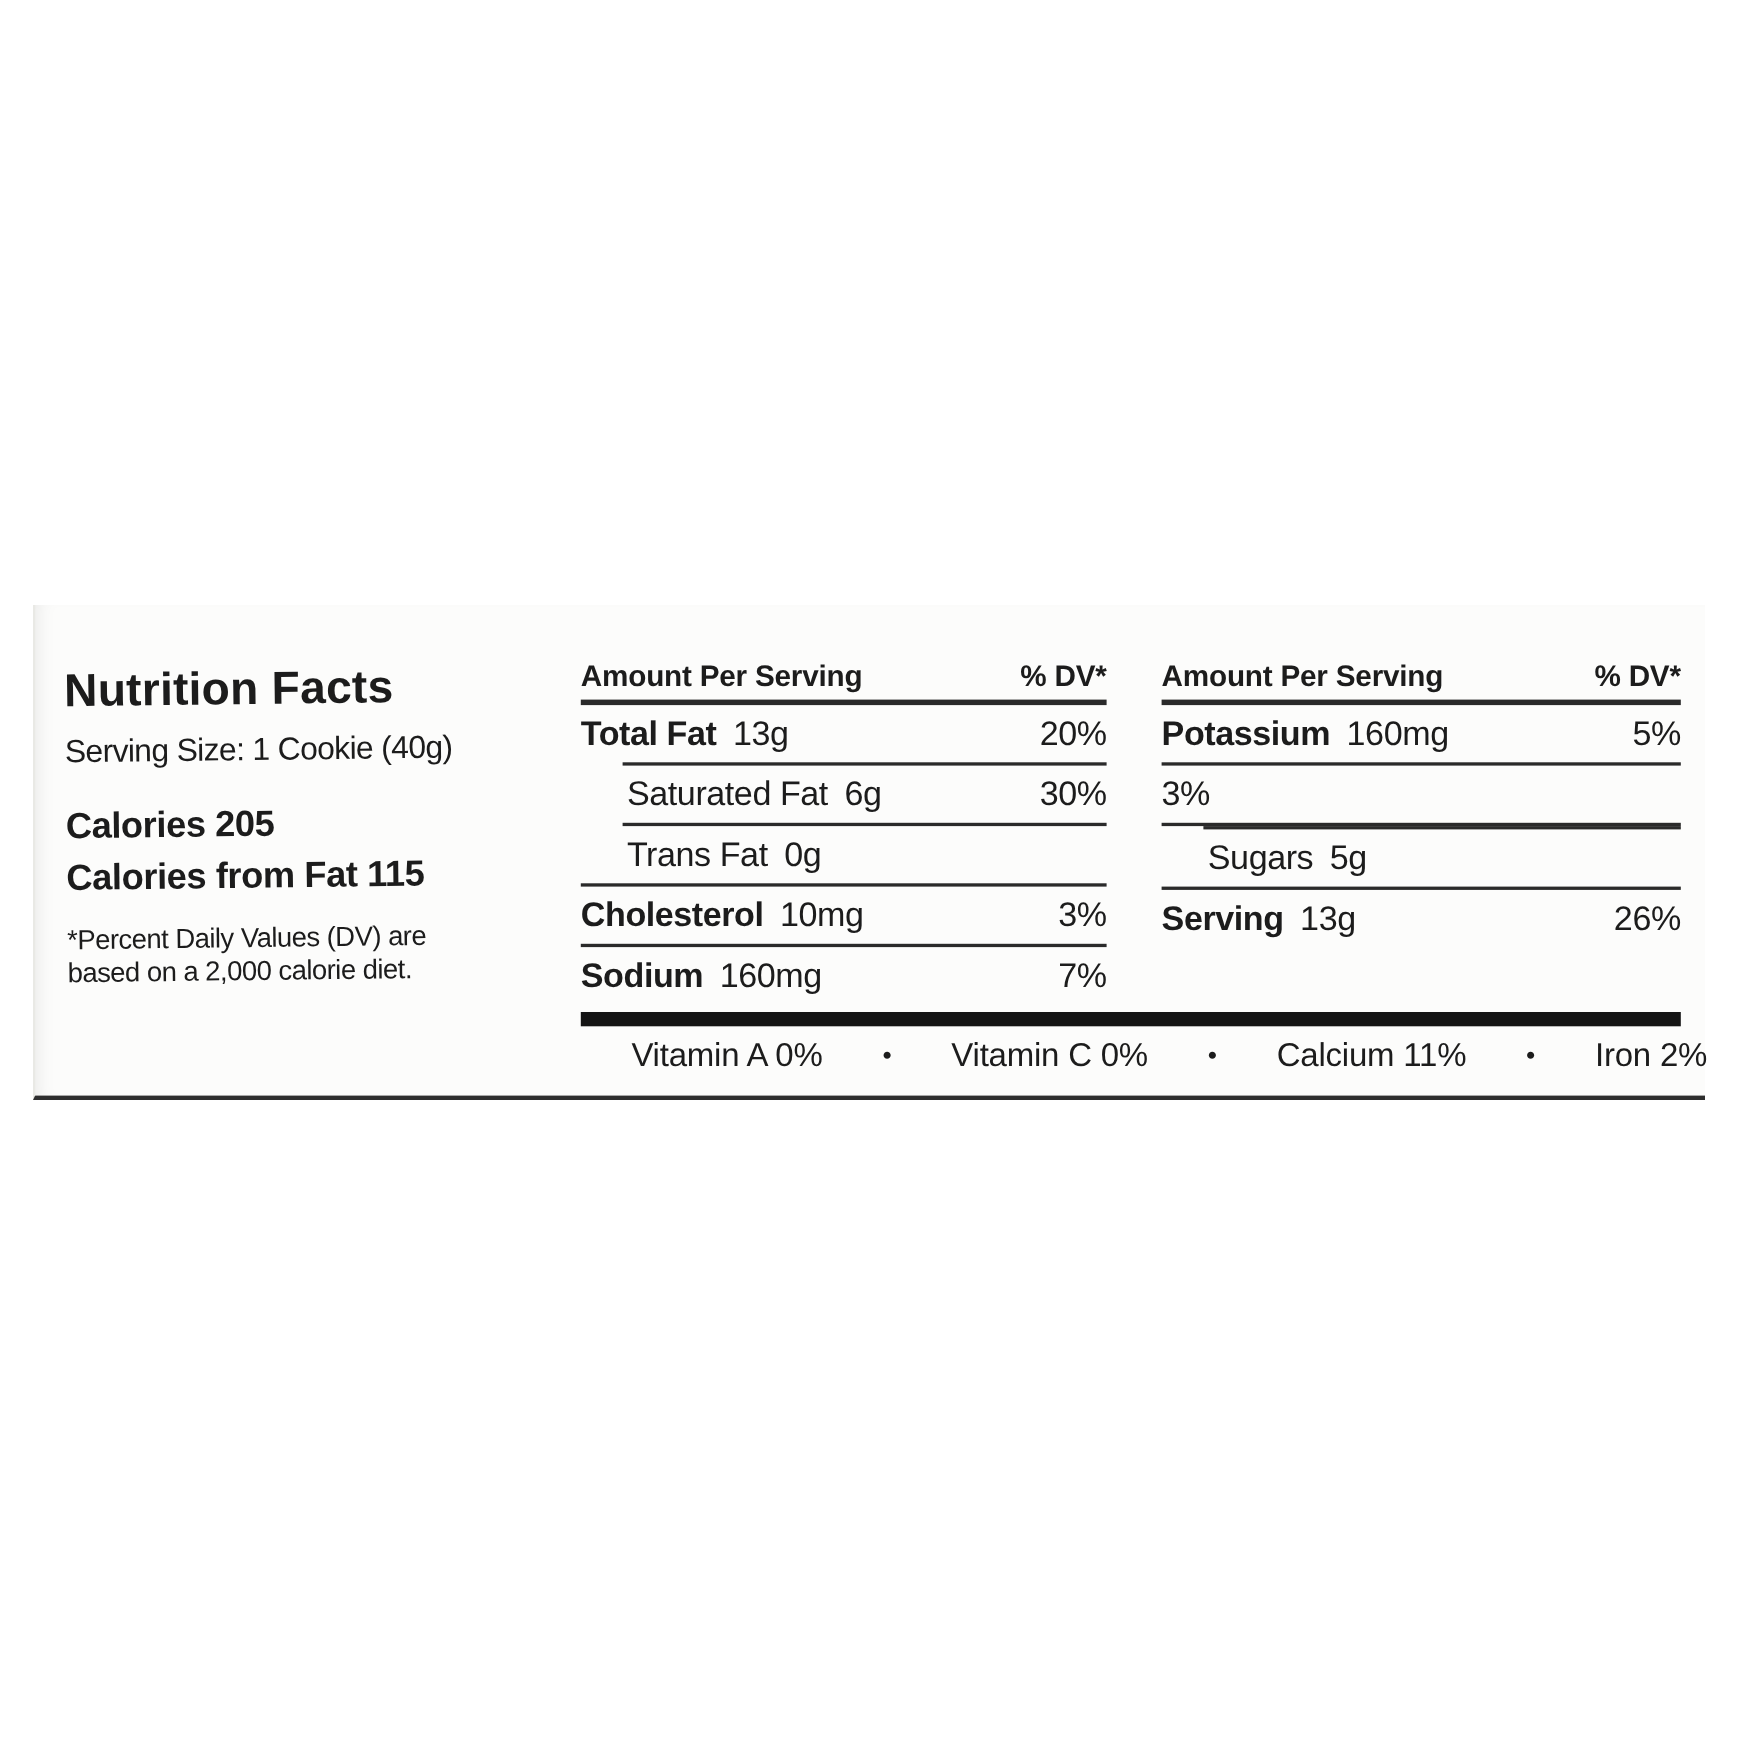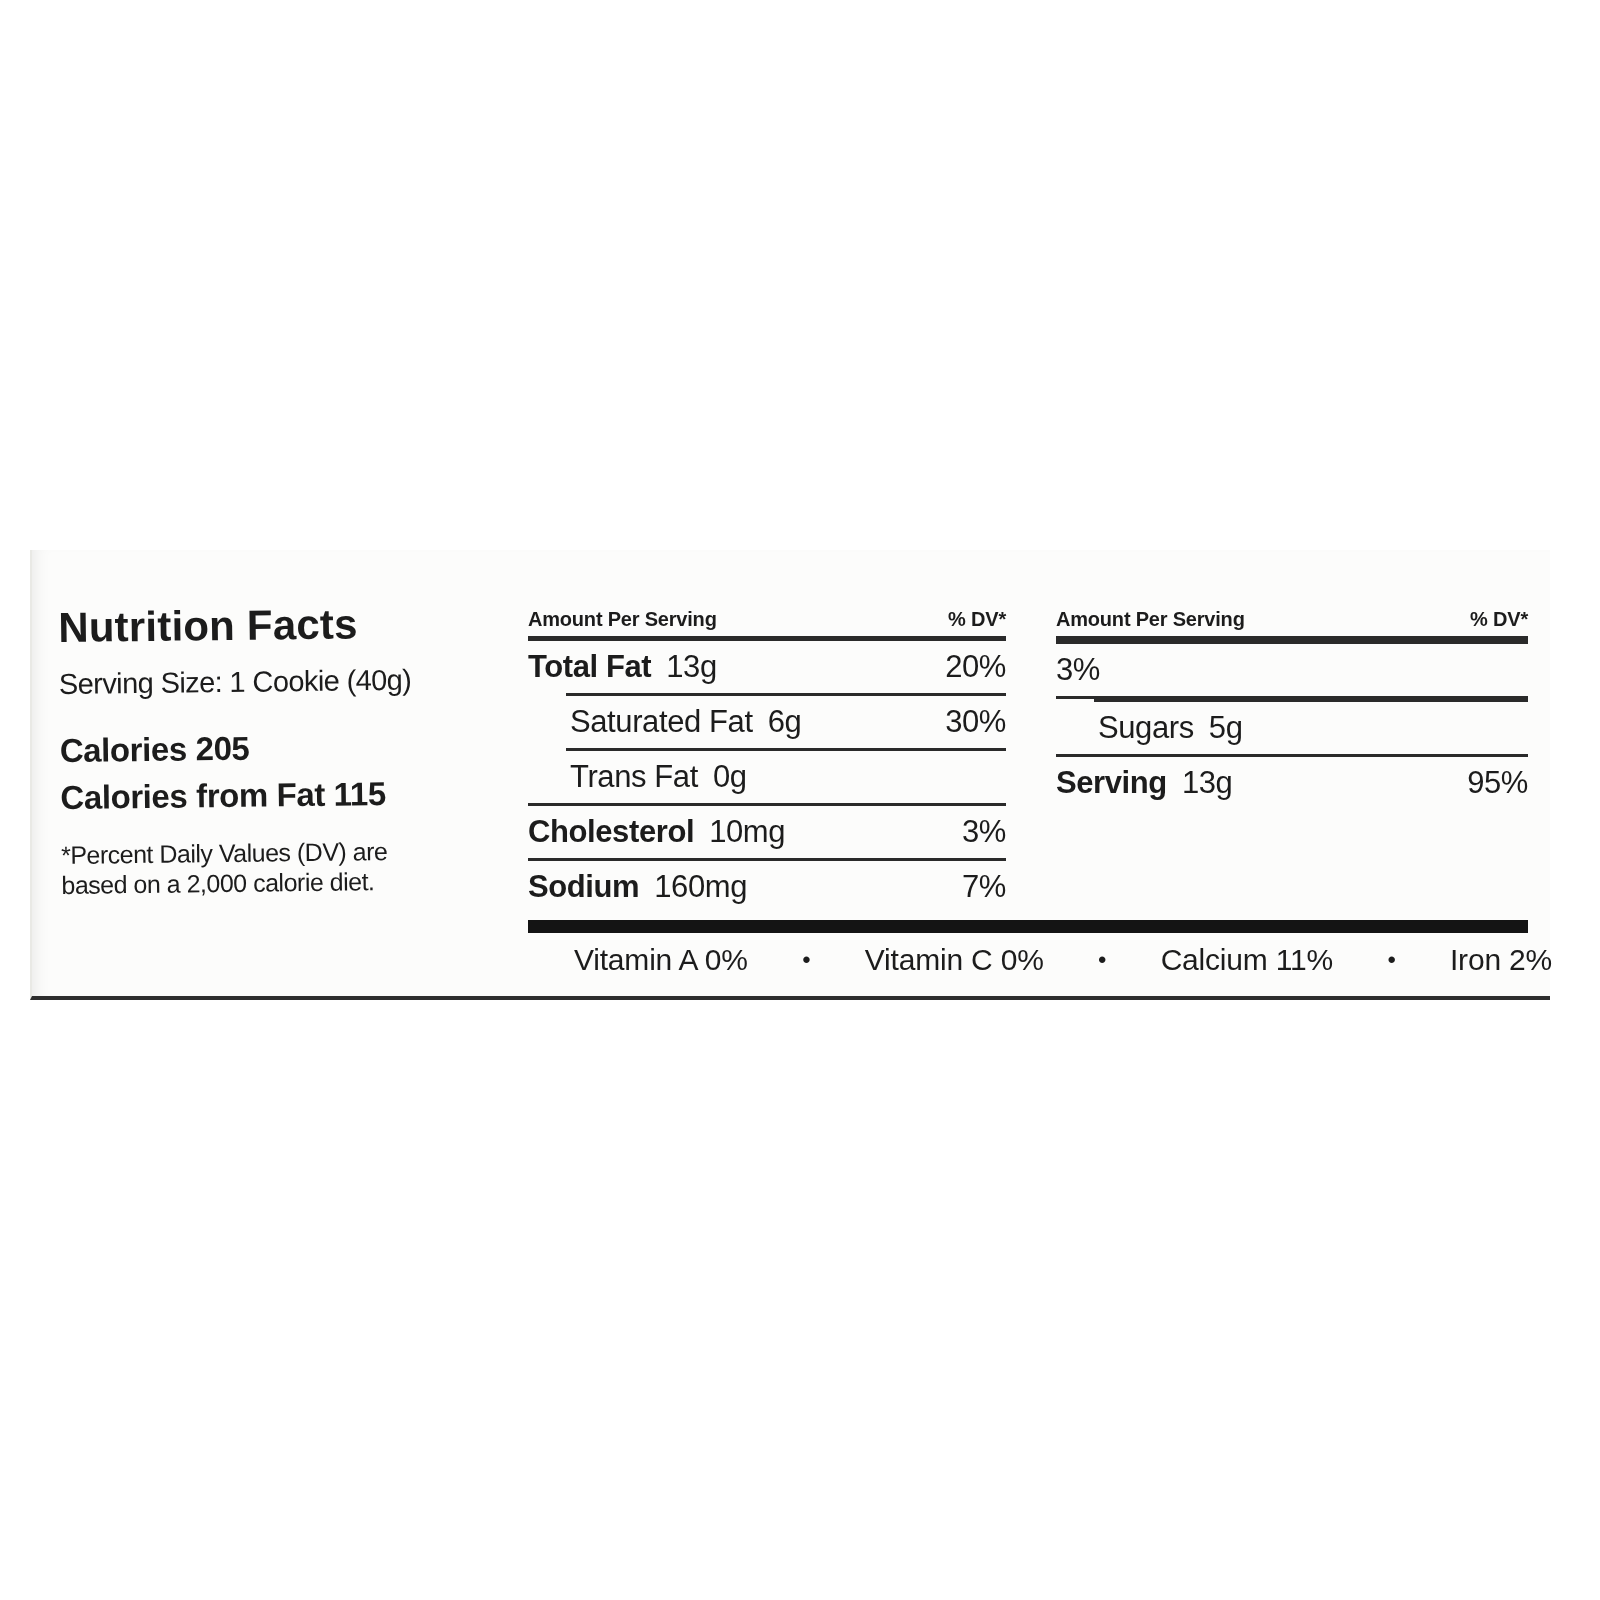--- a/index.html
+++ b/index.html
@@ -41,21 +41,21 @@
   .cal-line2{font-size:33px;font-weight:bold;margin-top:9px;letter-spacing:-0.4px;}
   .footnote{font-size:25px;margin-top:23px;line-height:1.2;letter-spacing:-0.5px;}
 
   
   .panel{position:absolute;top:596px;}
   .panel-fats{left:528px;width:478px;}
   .panel-carbs{left:1056px;width:472px;}
   .p-header{
     display:flex;justify-content:space-between;align-items:flex-end;
     height:40px;padding-bottom:5px;
-    font-size:20px;font-weight:bold;letter-spacing:-0.2px;
+    font-size:27px;font-weight:bold;letter-spacing:-0.2px;
   }
   .hdr-rule{height:5px;background:var(--rule);}
   .n-row{
     height:52px;display:flex;justify-content:space-between;align-items:center;
     font-size:31px;letter-spacing:-0.4px;
   }
   .n-left{white-space:nowrap;}
   .n-name.bold{font-weight:bold;}
   .n-amt{margin-left:15px;}
   .n-dv{text-align:center;}
@@ -128,38 +128,42 @@
     </div>
   </section>
 
   <section class="panel panel-carbs">
     <div class="p-header">
       <span>Amount Per Serving</span>
       <span>% DV*</span>
     </div>
     <div class="hdr-rule"></div>
 
+    <div class="n-row">
+      <span class="n-left"><span class="n-name bold">Potassium</span><span class="n-amt">160mg</span></span>
+      <span class="n-dv">5%</span>
+    </div>
     <div class="rule"></div>
 
     <div class="n-row">
       <span class="n-dv">3%</span>
     </div>
     <div class="rule"></div>
 
     <div class="rule indented"></div>
 
     <div class="n-row indent-row">
       <span class="n-left"><span class="n-name">Sugars</span><span class="n-amt">5g</span></span>
       <span class="n-dv"></span>
     </div>
     <div class="rule"></div>
 
     <div class="n-row">
       <span class="n-left"><span class="n-name bold">Serving</span><span class="n-amt">13g</span></span>
-      <span class="n-dv">95%</span>
+      <span class="n-dv">26%</span>
     </div>
   </section>
 
   <div class="thick-bar"></div>
 
   <div class="vitamins">
     <span>Vitamin A 0%</span>
     <span class="v-bullet">•</span>
     <span>Vitamin C 0%</span>
     <span class="v-bullet">•</span>

